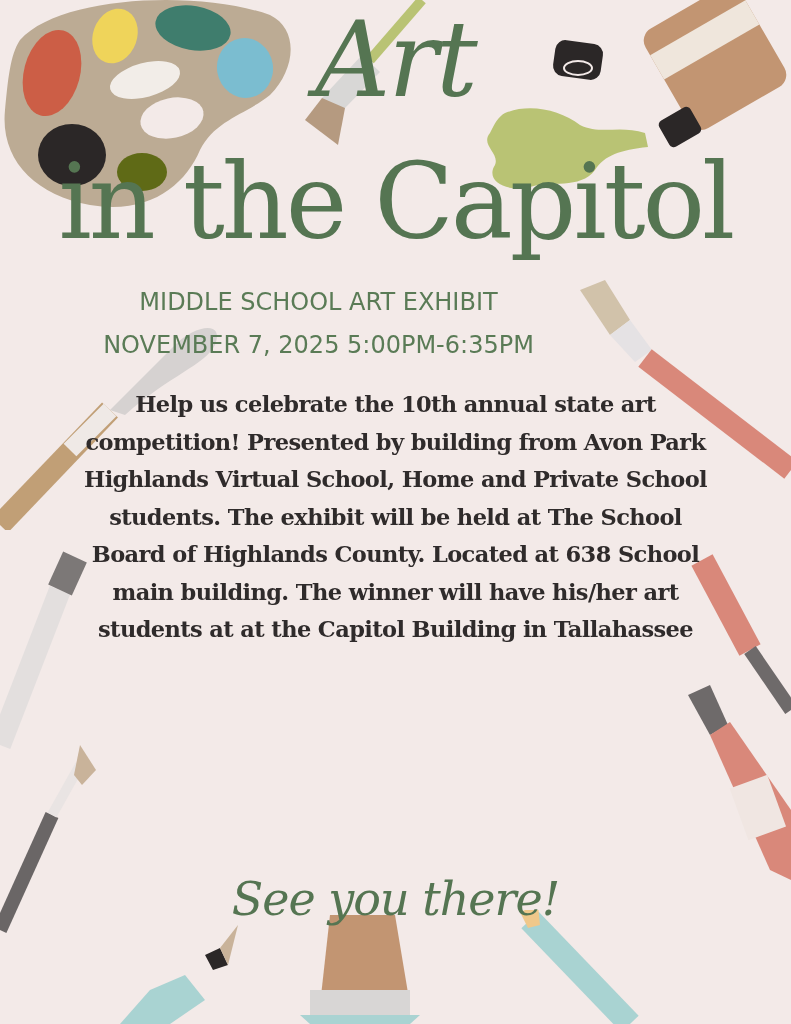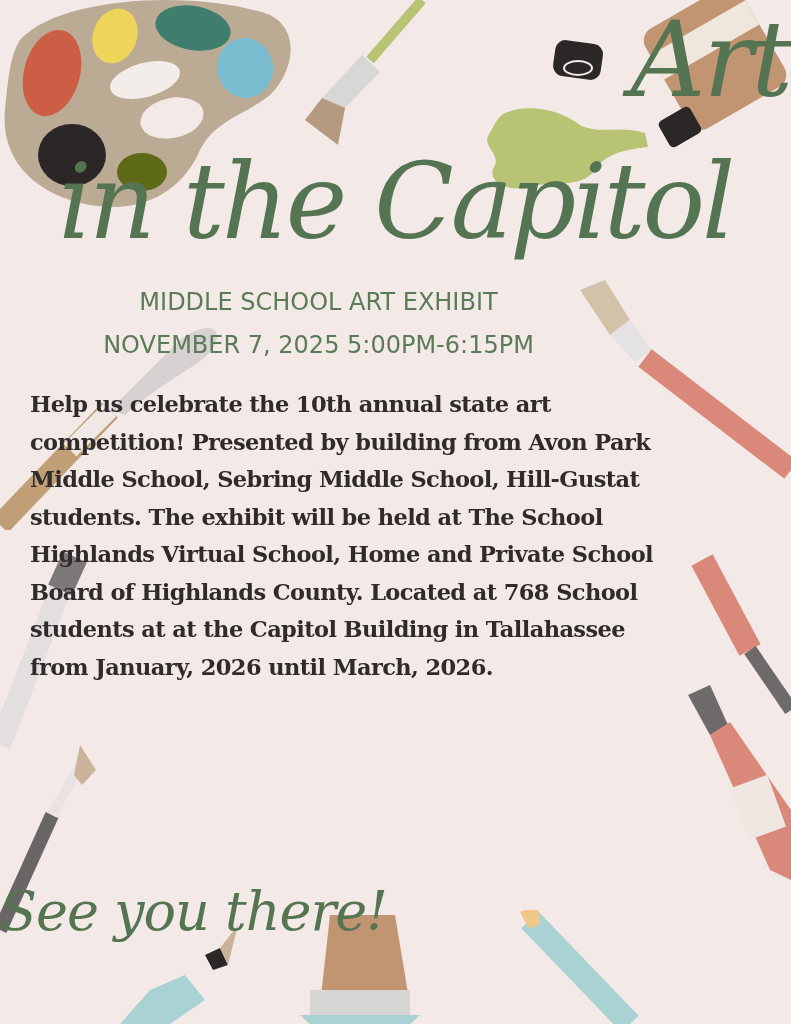--- a/index.html
+++ b/index.html
@@ -1,22 +1,22 @@
 <!DOCTYPE html>
 <html><head>
 <meta charset="utf-8">
 <style>
   html, body { margin:0; padding:0; }
   body { width:791px; height:1024px; background:#f3eae8; position:relative; overflow:hidden; font-family:"DejaVu Serif", serif; }
   .deco { position:absolute; }
-  .title-art { position:absolute; left:0; width:791px; top:8px; text-align:right; font-family:"DejaVu Serif", serif; font-style:italic; font-size:104px; color:#557552; letter-spacing:-2px; line-height:1; }
-  .title-sub { position:absolute; left:0; width:791px; top:150px; text-align:center; font-family:"DejaVu Serif", serif; font-style:italic; font-size:104px; color:#557552; letter-spacing:-3px; line-height:1; }
+  .title-art { position:absolute; left:0; width:791px; top:8px; text-align:center; font-family:"DejaVu Serif", serif; font-style:italic; font-size:104px; color:#557552; letter-spacing:-2px; line-height:1; }
+  .title-sub { position:absolute; left:0; width:791px; top:150px; text-align:center; font-family:"DejaVu Serif", serif; font-size:104px; color:#557552; letter-spacing:-3px; line-height:1; }
   .subtitle { position:absolute; left:0; width:637px; text-align:center; font-family:"DejaVu Sans", sans-serif; color:#5a7b56; font-size:24px; letter-spacing:0px; }
-  .body-text { position:absolute; left:30px; width:731px; top:386px; text-align:left; font-family:"DejaVu Serif", serif; font-weight:bold; color:#2f2b2b; font-size:22.5px; line-height:37.5px; letter-spacing:-0.6px; }
-  .closing { position:absolute; left:0; width:791px; top:872px; font-family:"DejaVu Serif", serif; font-style:italic; color:#557552; font-size:54px; letter-spacing:-1px;margin-top:8px; }
+  .body-text { position:absolute; left:30px; width:731px; top:386px; text-align:center; font-family:"DejaVu Serif", serif; font-weight:bold; color:#2f2b2b; font-size:22.5px; line-height:37.5px; letter-spacing:-0.6px; }
+  .closing { position:absolute; left:0; width:791px; top:872px; text-align:center; font-family:"DejaVu Serif", serif; font-style:italic; color:#557552; font-size:46px; letter-spacing:-1px; }
 </style>
 </head>
 <body>
 
 <svg class="deco" style="left:0;top:0" width="300" height="230" viewBox="0 0 300 230">
   <path d="M20,40 C60,-5 200,-10 270,15 C300,30 295,70 270,95 C245,115 215,120 200,150 C185,185 150,215 90,205 C35,195 0,160 5,110 C8,80 10,55 20,40 Z" fill="#bcab94"></path>
   <ellipse cx="172" cy="118" rx="32" ry="20" fill="#f3eae8" transform="rotate(-12 172 118)"></ellipse>
   <ellipse cx="52" cy="73" rx="28" ry="44" fill="#cc5e46" transform="rotate(15 52 73)"></ellipse>
   <ellipse cx="115" cy="36" rx="22" ry="28" fill="#efd45a" transform="rotate(20 115 36)"></ellipse>
   <ellipse cx="193" cy="28" rx="38" ry="22" fill="#3f7d6d" transform="rotate(10 193 28)"></ellipse>
@@ -85,26 +85,25 @@
   <polygon points="200,80 300,80 300,115 200,115" fill="#d8d6d5"></polygon>
   <polygon points="190,105 310,105 300,114 200,114" fill="#a9d3d2"></polygon>
   <line x1="420" y1="10" x2="520" y2="114" stroke="#a9d3d2" stroke-width="24"></line>
   <polygon points="410,2 428,-5 430,15 418,18" fill="#f0c88a"></polygon>
 </svg>
 
 <div class="title-art">Art</div>
 <div class="title-sub">in the Capitol</div>
 
 <div class="subtitle" style="top:288px">MIDDLE SCHOOL ART EXHIBIT</div>
-<div class="subtitle" style="top:331px">NOVEMBER 7, 2025 5:00PM-6:15PM</div>
+<div class="subtitle" style="top:331px">NOVEMBER 7, 2025 5:00PM-6:35PM</div>
 
 <div class="body-text">
   <div>Help us celebrate the 10th annual state art</div>
   <div>competition! Presented by building from Avon Park</div>
-  <div>Middle School, Sebring Middle School, Hill-Gustat</div>
+  <div>Highlands Virtual School, Home and Private School</div>
   <div>students. The exhibit will be held at The School</div>
-  <div>Highlands Virtual School, Home and Private School</div>
-  <div>Board of Highlands County. Located at 768 School</div>
+  <div>Board of Highlands County. Located at 638 School</div>
+  <div>main building. The winner will have his/her art</div>
   <div>students at at the Capitol Building in Tallahassee</div>
-  <div>from January, 2026 until March, 2026.</div>
 </div>
 
 <div class="closing">See you there!</div>
 
 </body></html>

